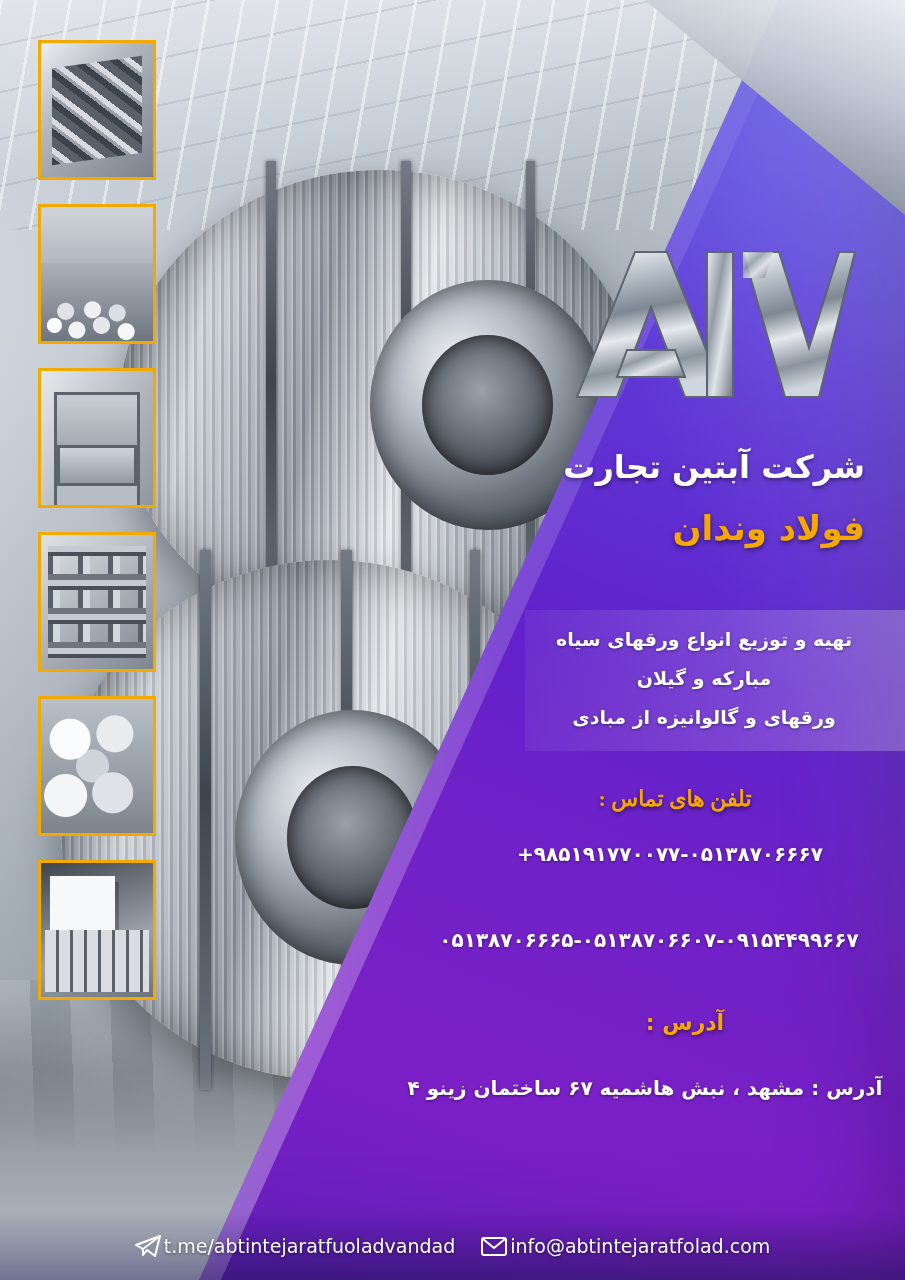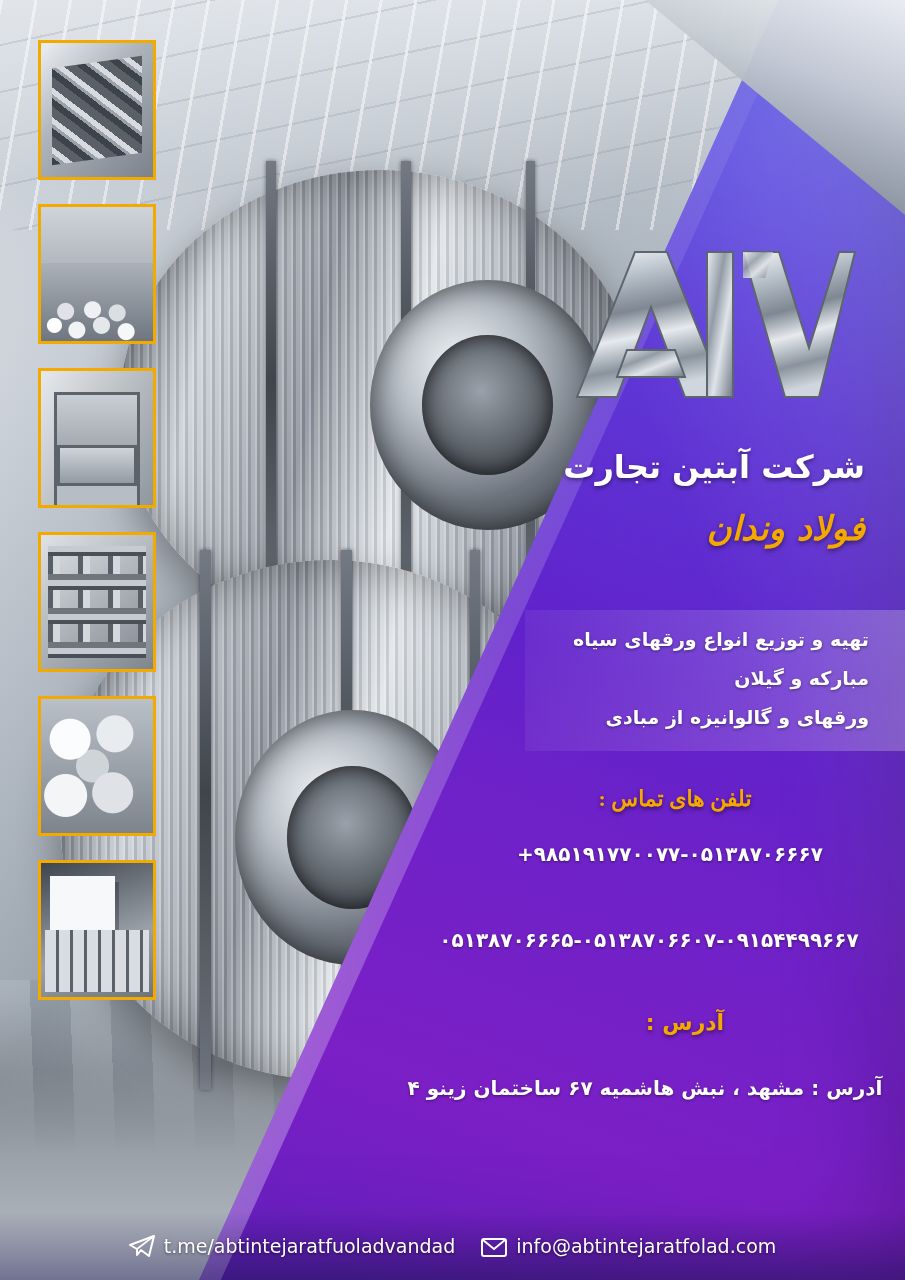--- a/index.html
+++ b/index.html
@@ -270,37 +270,36 @@
     position: absolute;
     z-index: 8;
     top: 508px;
     right: 40px;
     width: 330px;
     text-align: right;
     color: #f5a800;
     font-size: 34px;
     font-weight: bold;
     text-shadow: 0 2px 5px rgba(0,0,0,.5);
-    font-style: italic;
   }
 
   .desc {
     position: absolute;
     z-index: 8;
     top: 610px;
     right: 0;
     width: 380px;
     padding: 10px 36px 14px 14px;
     box-sizing: border-box;
     background: linear-gradient(to left, rgba(255,255,255,.24), rgba(255,255,255,.06));
     color: #ffffff;
     font-size: 19px;
     font-weight: bold;
     line-height: 2.05;
-    text-align: right;
+    text-align: center;
     text-shadow: 0 1px 3px rgba(0,0,0,.45);
   }
 
   .sect-title {
     position: absolute;
     z-index: 8;
     color: #f5a800;
     font-size: 22px;
     font-weight: bold;
     text-shadow: 0 2px 4px rgba(0,0,0,.5);
@@ -344,21 +343,21 @@
     flex-direction: row-reverse;
     align-items: center;
     justify-content: center;
     gap: 26px;
     color: #ffffff;
     font-size: 19px;
     direction: ltr;
     background: linear-gradient(to top, rgba(25,20,80,.45), rgba(25,20,80,0));
     text-shadow: 0 1px 3px rgba(0,0,0,.55);
   }
-  .footer .item { display: flex; align-items: flex-end; gap: 9px; }
+  .footer .item { display: flex; align-items: center; gap: 3px; }
   .footer svg { display: block; }
 
   
   .concrete {
     position: absolute;
     z-index: 3;
     left: 0; bottom: 0; width: 430px; height: 210px;
     background: linear-gradient(to top, #b9bfc6, #9aa1a9 60%, rgba(154,161,169,0));
   }
 </style>

